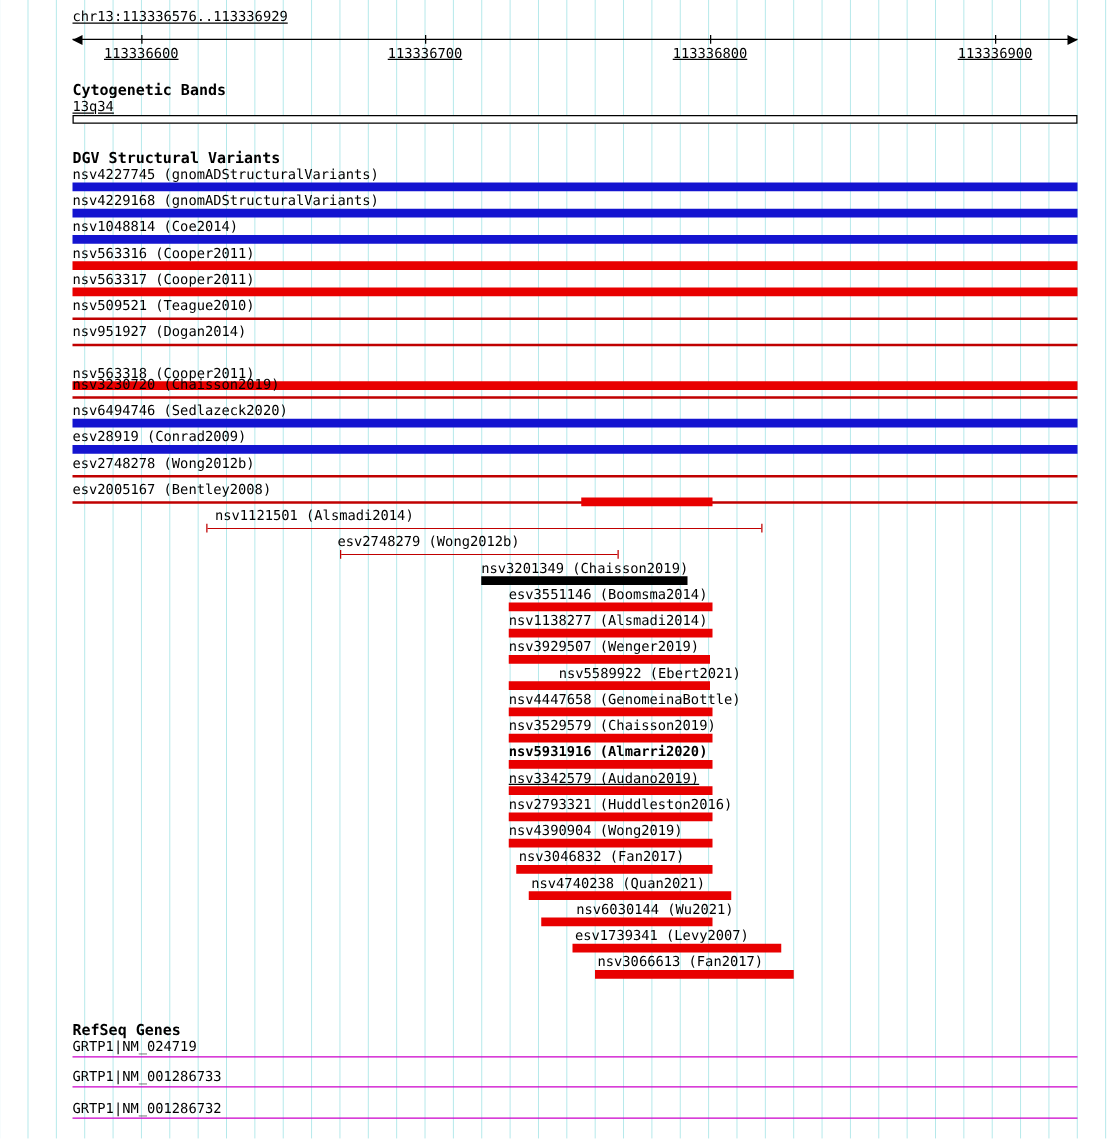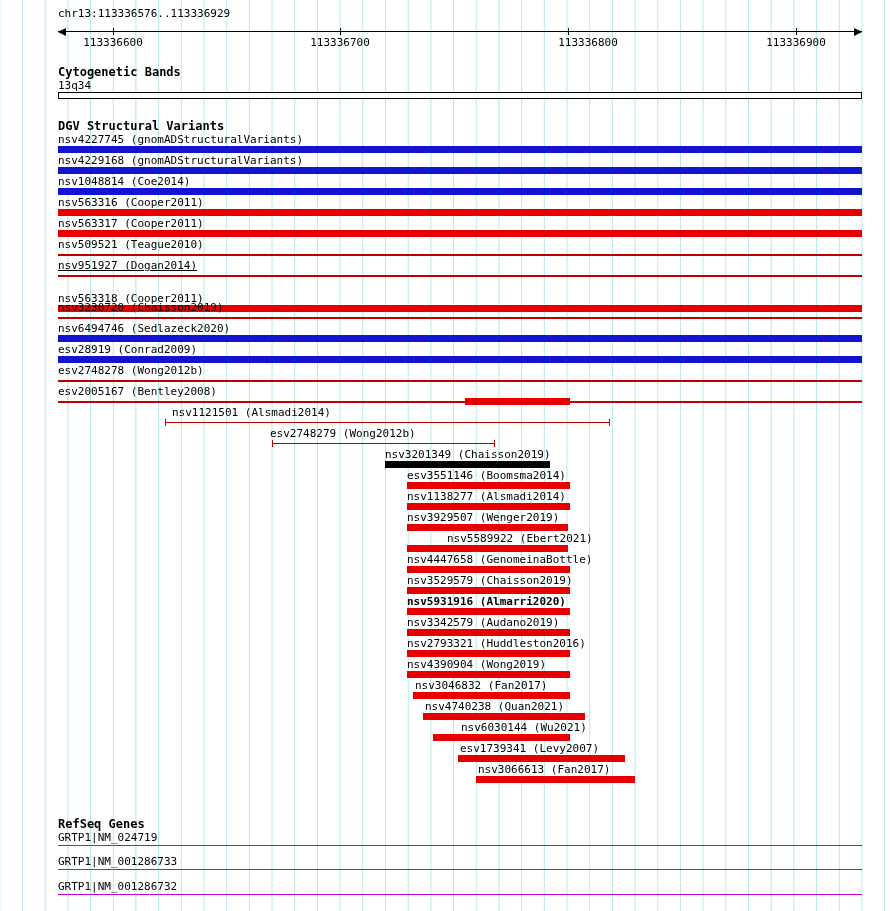--- a/index.html
+++ b/index.html
@@ -15,21 +15,21 @@
     overflow: hidden;
   }
   #grid {
     position: absolute;
     inset: 0;
     background-image: linear-gradient(to right, #b4e8ea 1px, transparent 1px);
     background-size: 22.7px 100%;
     background-position: 22px 0;
   }
   .abs { position: absolute; }
-  .label { white-space: nowrap; line-height: 13px; }
+  .label { white-space: nowrap; line-height: 13px; text-decoration: underline; }
   .title { font-weight: bold; font-size: 12px; white-space: nowrap; line-height: 13px; }
 
   
   .ruler-line { position: absolute; left: 58px; top: 31px; width: 804px; height: 1px; background: #000; }
   .arrow-left {
     position: absolute; left: 58px; top: 28px; width: 0; height: 0;
     border-top: 4px solid transparent; border-bottom: 4px solid transparent; border-right: 8px solid #000;
   }
   .arrow-right {
     position: absolute; left: 854px; top: 28px; width: 0; height: 0;
@@ -71,21 +71,21 @@
   <div>
     <div class="ruler-line"></div>
     <div class="arrow-left"></div>
     <div class="arrow-right"></div>
     <div>
         <div class="ruler-tick" style="left: 113px;"></div>
         <span class="tick-label label" style="left: 113px;">113336600</span>
         <div class="ruler-tick" style="left: 340px;"></div>
         <span class="tick-label label" style="left: 340px;">113336700</span>
         <div class="ruler-tick" style="left: 568px;"></div>
-        <span class="tick-label label" style="left: 588px;">113336800</span>
+        <span class="tick-label label" style="left: 568px;">113336800</span>
         <div class="ruler-tick" style="left: 796px;"></div>
         <span class="tick-label label" style="left: 796px;">113336900</span>
       </div>
   </div>
 
   <div class="abs title" style="left:58px; top:66px">Cytogenetic Bands</div>
   <div class="abs label" style="left:58px; top:79px">13q34</div>
   <div class="cyto-band"></div>
 
   <div class="abs title" style="left:58px; top:120px">DGV Structural Variants</div>
@@ -108,21 +108,21 @@
       </div>
       <div class="variant-row" style="top: 217px;">
         <span class="variant-label" style="left: 58px;">nsv563317 (Cooper2011)</span>
         <div class="variant-bar s-red" style="left: 58px; width: 804px; --c: #e80000;"></div>
       </div>
       <div class="variant-row" style="top: 238px; padding-left: 12px;">
         <span class="variant-label" style="left: 58px;">nsv509521 (Teague2010)</span>
         <div class="variant-bar s-thin" style="left: 58px; width: 804px; --c: #c00000;"></div>
       </div>
       <div class="variant-row" style="top: 259px;">
-        <span class="variant-label" style="left: 58px; text-decoration: underline;">nsv951927 (Dogan2014)</span>
+        <span class="variant-label" style="left: 58px;">nsv951927 (Dogan2014)</span>
         <div class="variant-bar s-thin" style="left: 58px; width: 804px; --c: #c00000;"></div>
       </div>
       <div class="variant-row" style="top: 280px; margin-top: 12px;">
         <span class="variant-label" style="left: 58px;">nsv563318 (Cooper2011)</span>
         <div class="variant-bar s-red" style="left: 58px; width: 804px; --c: #e80000;"></div>
       </div>
       <div class="variant-row" style="top: 301px;">
         <span class="variant-label" style="left: 58px;">nsv3230720 (Chaisson2019)</span>
         <div class="variant-bar s-thin" style="left: 58px; width: 804px; --c: #c00000;"></div>
       </div>
@@ -177,21 +177,21 @@
       </div>
       <div class="variant-row" style="top: 574px;">
         <span class="variant-label" style="left: 407px;">nsv3529579 (Chaisson2019)</span>
         <div class="variant-bar s-red" style="left: 407px; width: 163px; --c: #e80000;"></div>
       </div>
       <div class="variant-row" style="top: 595px;">
         <span class="variant-label" style="left: 407px; font-weight: bold;">nsv5931916 (Almarri2020)</span>
         <div class="variant-bar s-red" style="left: 407px; width: 163px; --c: #e80000;"></div>
       </div>
       <div class="variant-row" style="top: 616px;">
-        <span class="variant-label" style="left: 407px;">nsv3342579 (Audano2019)</span>
+        <span class="variant-label" style="left: 407px; text-decoration: underline;">nsv3342579 (Audano2019)</span>
         <div class="variant-bar s-red" style="left: 407px; width: 163px; --c: #e80000;"></div>
       </div>
       <div class="variant-row" style="top: 637px;">
         <span class="variant-label" style="left: 407px;">nsv2793321 (Huddleston2016)</span>
         <div class="variant-bar s-red" style="left: 407px; width: 163px; --c: #e80000;"></div>
       </div>
       <div class="variant-row" style="top: 658px;">
         <span class="variant-label" style="left: 407px;">nsv4390904 (Wong2019)</span>
         <div class="variant-bar s-red" style="left: 407px; width: 163px; --c: #e80000;"></div>
       </div>

